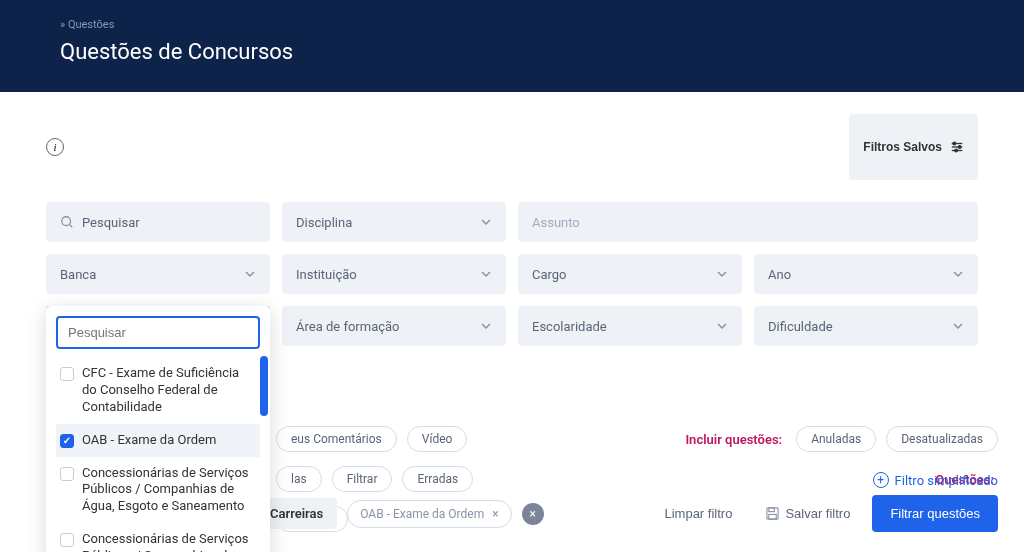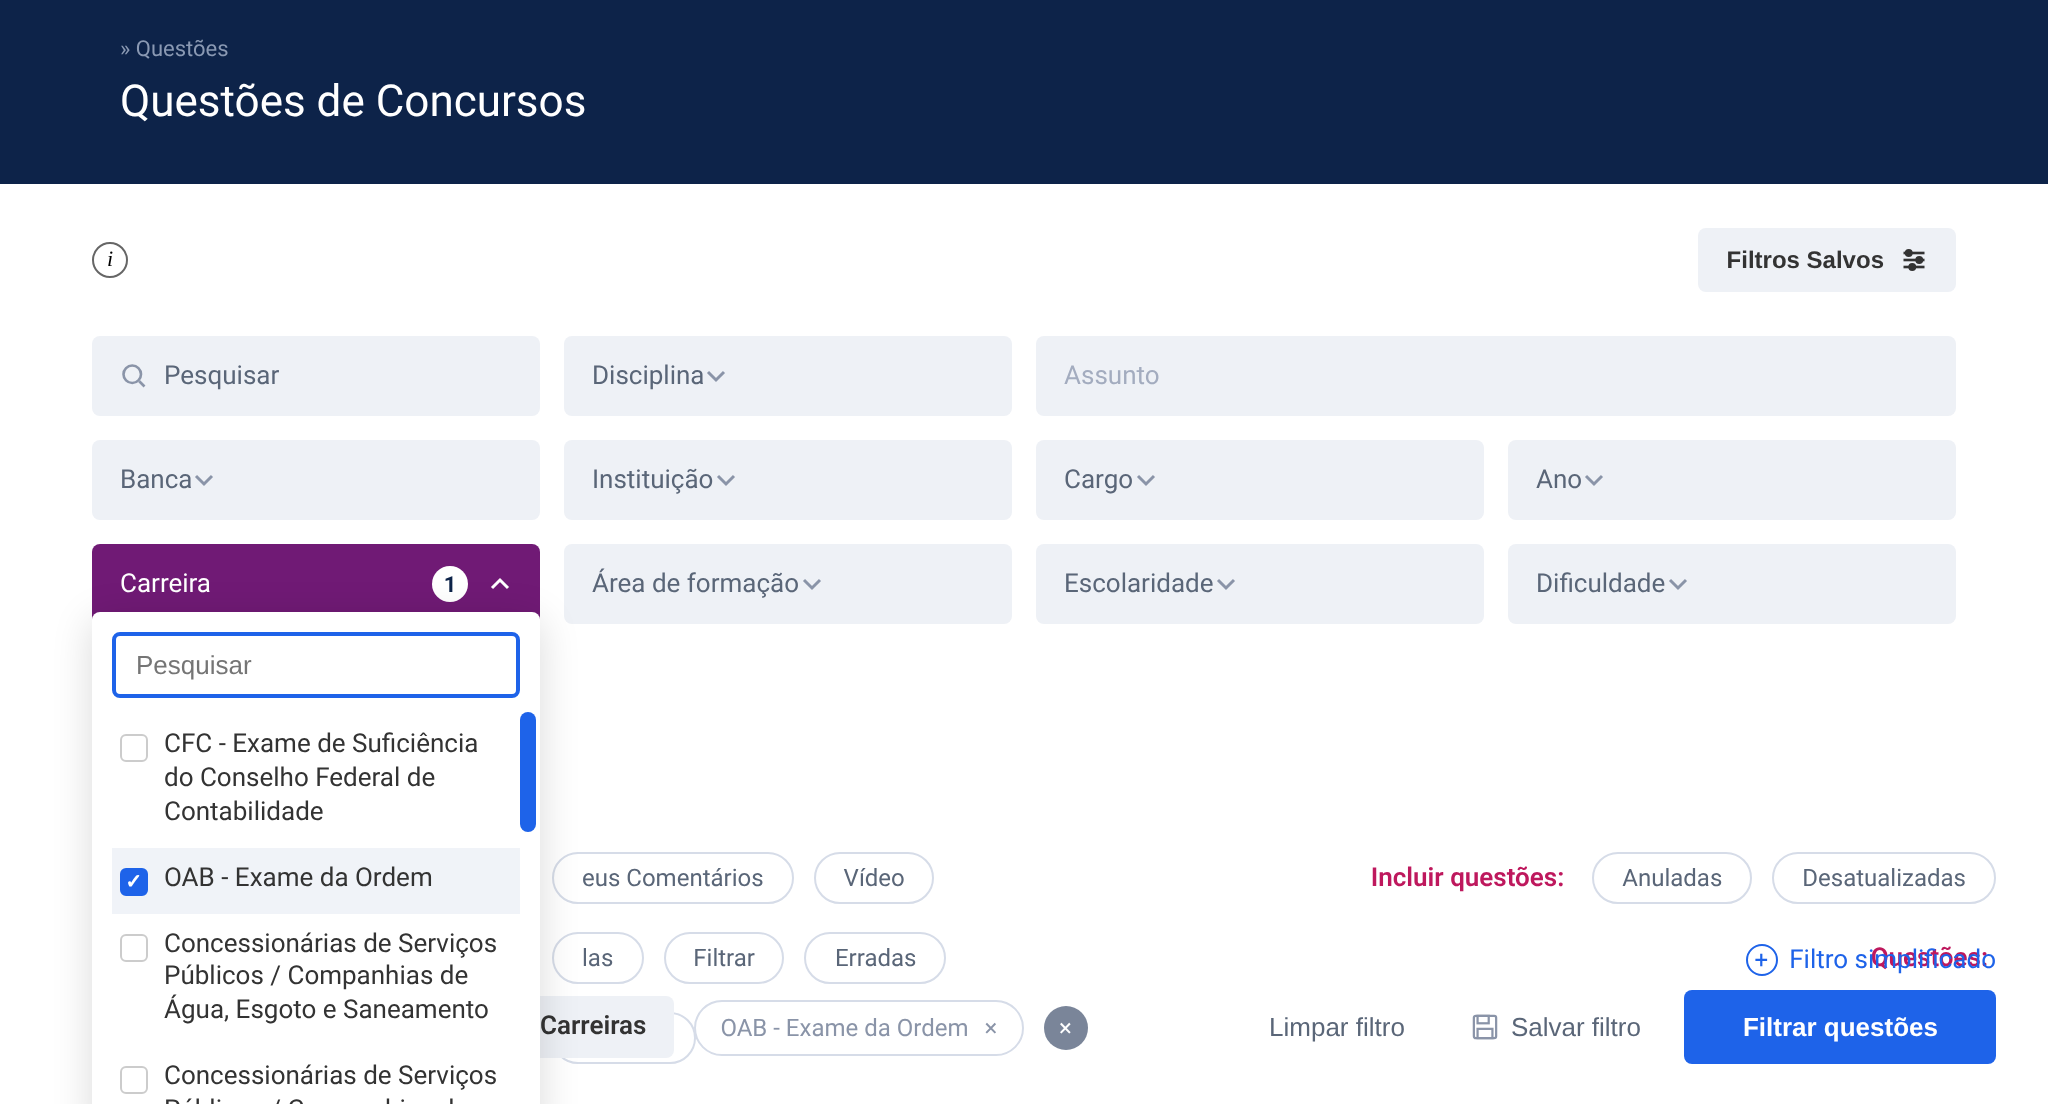--- a/index.html
+++ b/index.html
@@ -6,25 +6,25 @@
     body { font-family: -apple-system, BlinkMacSystemFont, 'Segoe UI', Roboto, Arial, sans-serif; background: #fff; width: 1024px; height: 552px; overflow: hidden; }
     
     .header-dark { background: #0d2349; color: #fff; padding: 18px 60px 28px; }
     .breadcrumb { font-size: 11px; color: #8a99b3; margin-bottom: 8px; }
     .breadcrumb::before { content: "» "; }
     .page-title { font-size: 22px; font-weight: 400; }
     
     .content { padding: 22px 46px; position: relative; }
     .top-bar { display: flex; justify-content: space-between; align-items: center; margin-bottom: 22px; }
     .info-icon { width: 18px; height: 18px; border: 1.5px solid #666; border-radius: 50%; display: flex; align-items: center; justify-content: center; font-size: 11px; font-style: italic; font-family: Georgia, serif; }
-    .saved-filters-btn { background: #eef1f6; border: none; padding: 9px 14px; border-radius: 4px; font-size: 12px; font-weight: 600; color: #333; display: flex; align-items: center; gap: 8px; cursor: pointer; }
+    .saved-filters-btn { background: #eef1f6; border: none; padding: 26px 14px; border-radius: 4px; font-size: 12px; font-weight: 600; color: #333; display: flex; align-items: center; gap: 8px; cursor: pointer; }
     .sliders-icon { width: 14px; height: 14px; }
     
     .filter-grid { display: grid; grid-template-columns: repeat(4, 1fr); gap: 12px; margin-bottom: 14px; }
-    .filter-box { background: #eef1f6; border: none; border-radius: 4px; padding: 11px 14px; display: flex; align-items: center; font-size: 13px; color: #5a6678; cursor: pointer; min-height: 40px; }
+    .filter-box { background: #eef1f6; border: none; border-radius: 4px; padding: 11px 14px; display: flex; align-items: center; justify-content: space-between; font-size: 13px; color: #5a6678; cursor: pointer; min-height: 40px; }
     .filter-box.search { justify-content: flex-start; gap: 8px; }
     .filter-box.disabled { color: #a3acbf; cursor: default; }
     .filter-box.active { background: #701a75; color: #fff; }
     .filter-box .chevron { width: 12px; height: 12px; }
     .filter-box .badge-count { background: #fff; color: #0d2349; border-radius: 50%; width: 18px; height: 18px; display: inline-flex; align-items: center; justify-content: center; font-size: 11px; font-weight: 700; margin-left: auto; margin-right: 10px; }
     .search-glass { width: 14px; height: 14px; }
     
     .dropdown-panel { position: absolute; top: 306px; left: 46px; width: 224px; background: #fff; border-radius: 4px; box-shadow: 0 4px 20px rgba(0,0,0,0.15); padding: 10px; z-index: 10; }
     .dropdown-search { width: 100%; border: 2px solid #1e63e9; border-radius: 4px; padding: 7px 10px; font-size: 13px; outline: none; margin-bottom: 8px; }
     .dropdown-list { max-height: 200px; overflow-y: auto; }
@@ -43,21 +43,21 @@
     .chip-label { font-size: 13px; font-weight: 600; color: #be185d; margin-right: 4px; }
     .left-hint { position: absolute; left: -230px; color: #333; font-weight: 600; font-size: 13px; }
     
     .bottom-bar { position: absolute; bottom: 20px; left: 46px; right: 26px; display: flex; align-items: center; gap: 10px; }
     .tag-carreiras { background: #eef1f6; border-radius: 4px; padding: 8px 14px; font-size: 13px; font-weight: 600; color: #333; margin-left: 210px; }
     .tag-chosen { border: 1px solid #d6dce8; border-radius: 16px; padding: 6px 12px; font-size: 12px; color: #8a94a8; display: flex; align-items: center; gap: 8px; }
     .tag-chosen .x { cursor: pointer; color: #8a94a8; }
     .clear-all-circle { width: 22px; height: 22px; border-radius: 50%; background: #7a8599; color: #fff; display: flex; align-items: center; justify-content: center; font-size: 12px; cursor: pointer; }
     .spacer { flex: 1; }
     .link-btn { background: none; border: none; font-size: 13px; color: #5a6678; cursor: pointer; padding: 8px 12px; display: flex; align-items: center; gap: 6px; }
-    .primary-btn { background: #1e63e9; color: #fff; border: none; border-radius: 4px; padding: 11px 29px; font-size: 13px; font-weight: 700; cursor: pointer; }
+    .primary-btn { background: #1e63e9; color: #fff; border: none; border-radius: 4px; padding: 11px 18px; font-size: 13px; font-weight: 400; cursor: pointer; }
     
     .simplified-link { position: absolute; right: 26px; top: 472px; display: flex; align-items: center; gap: 6px; color: #1e63e9; font-size: 13px; cursor: pointer; }
     .plus-circle { width: 16px; height: 16px; border: 1.5px solid #1e63e9; border-radius: 50%; display: flex; align-items: center; justify-content: center; font-size: 12px; line-height: 1; }
     .save-icon { width: 13px; height: 13px; }
   </style>
 </head>
 <body>
 
 <div class="header-dark">
   <div class="breadcrumb">Questões</div>

